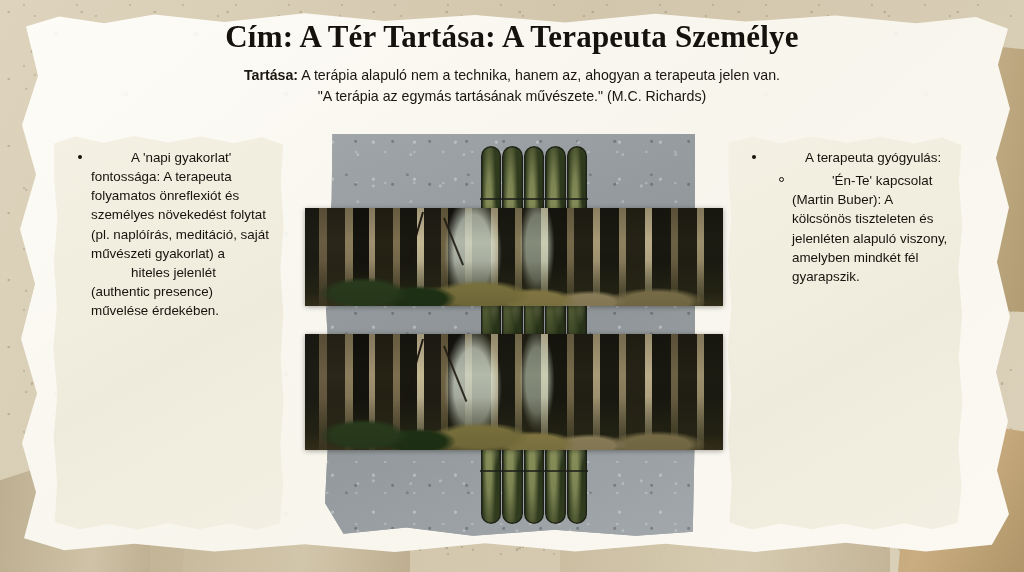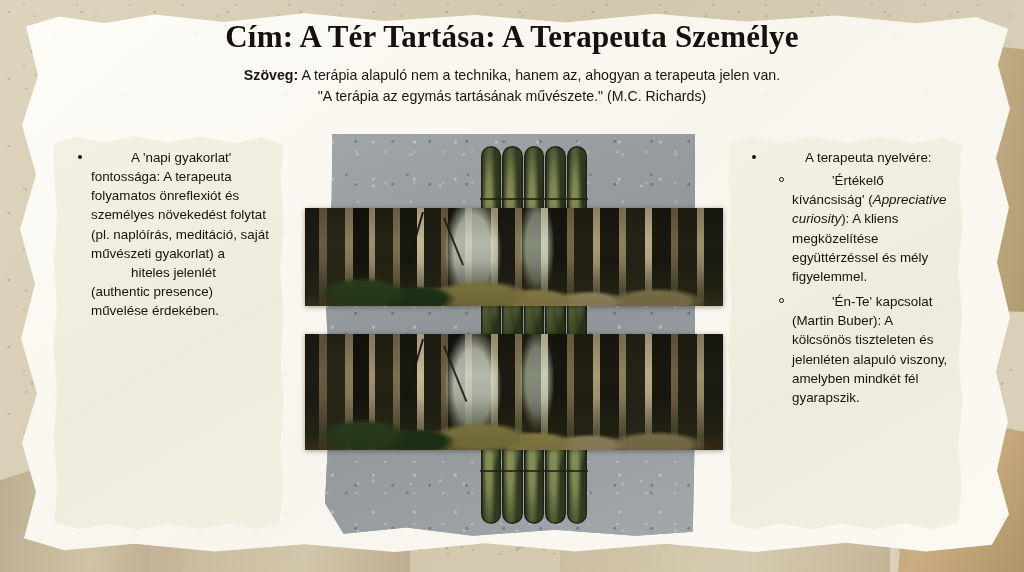--- a/index.html
+++ b/index.html
@@ -244,21 +244,21 @@
   <div class="kraft-piece kraft-br"></div>
   <div class="kraft-piece kraft-bl"></div>
   <div class="kraft-piece kraft-bm"></div>
   <div class="kraft-piece kraft-bc"></div>
 
   <div class="sheet"></div>
 
   <div class="header">
     <h1 class="title">Cím: A Tér Tartása: A Terapeuta Személye</h1>
     <p class="subtitle">
-      <span class="lbl">Szöveg:</span><span> A terápia alapuló nem a technika, hanem az, ahogyan a terapeuta jelen van.</span>
+      <span class="lbl">Tartása:</span><span> A terápia alapuló nem a technika, hanem az, ahogyan a terapeuta jelen van.</span>
       <span class="subline">"A terápia az egymás tartásának művészete." (M.C. Richards)</span>
     </p>
   </div>
 
   <div class="collage">
     <div class="gray-panel"></div>
 
     <div class="window">
       <div class="arch-row arch-top">
         <div class="pane"></div>
@@ -306,25 +306,22 @@
           <b>A 'napi gyakorlat' fontossága:</b><span> A terapeuta folyamatos önreflexiót és személyes növekedést folytat (pl. naplóírás, meditáció, saját művészeti gyakorlat) a </span><b>hiteles jelenlét</b><span> (authentic presence) művelése érdekében.</span>
         </li>
       </ul>
     </div>
   </div>
 
   <div class="card card-right">
     <div class="card-inner">
       <ul class="blist">
         <li>
-          <b>A terapeuta nyelvére:</b>
+          <b>A terapeuta gyógyulás:</b>
           <ul class="sublist">
-            <li>
-              <b>'Értékelő kíváncsiság'</b><span> (</span><i>Appreciative curiosity</i><span>): A kliens megközelítése együttérzéssel és mély figyelemmel.</span>
-            </li>
             <li>
               <b>'Én-Te' kapcsolat</b><span> (Martin Buber): A kölcsönös tiszteleten és jelenléten alapuló viszony, amelyben mindkét fél gyarapszik.</span>
             </li>
           </ul>
         </li>
       </ul>
     </div>
   </div>
 
 </div>

